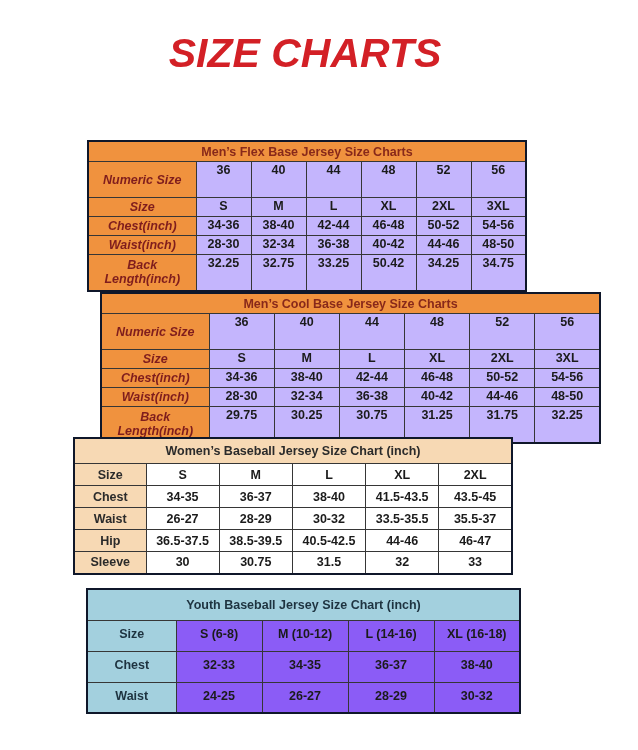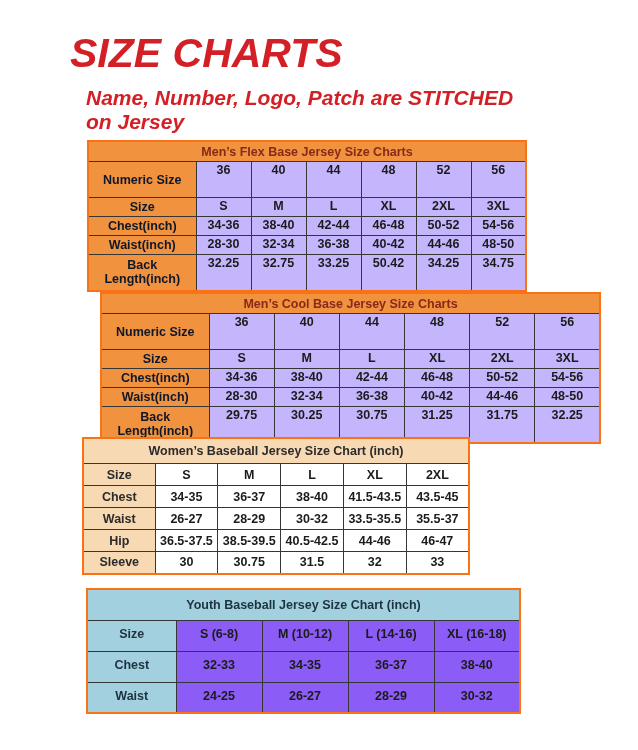--- a/index.html
+++ b/index.html
@@ -10,21 +10,21 @@
     background: #ffffff;
     font-family: "Liberation Sans", "DejaVu Sans", sans-serif;
     overflow: hidden;
   }
   .page-title {
     position: absolute;
     left: 70px;
     top: 30px;
     width: 470px;
     margin: 0;
-    text-align: left;
+    text-align: center;
     font-size: 41px;
     font-weight: bold;
     font-style: italic;
     letter-spacing: 0px;
     color: #d32026;
   }
   .page-subtitle {
     position: absolute;
     left: 86px;
     top: 86px;
@@ -32,43 +32,43 @@
     margin: 0;
     font-size: 21px;
     line-height: 1.12;
     font-weight: bold;
     font-style: italic;
     color: #d32026;
   }
   .chart-block { position: absolute; }
   #table-slot-0 { left: 87px; top: 140px; width: 440px; }
   #table-slot-1 { left: 100px; top: 292px; width: 501px; }
-  #table-slot-2 { left: 82px; top: 437px; width: 388px; border-radius: 13px; }
+  #table-slot-2 { left: 73px; top: 437px; width: 440px; border-radius: 13px; }
   #table-slot-3 { left: 86px; top: 588px; width: 435px; }
 
   table.size-table {
     border-collapse: collapse;
     table-layout: fixed;
     width: 100%;
     font-size: 12.5px;
     font-weight: bold;
     color: #1b1b1b;
-    border: 2px solid #f97316;
+    border: 2px solid #0f172a;
   }
   .size-table td, .size-table th {
     border: 1px solid #363636;
     padding: 1px 2px;
     text-align: center;
     overflow: hidden;
   }
   .size-table .table-title { font-size: 12.5px; }
 
   
   .theme-orange .table-title { background: #f0923e; color: #88291a; height: 17px; }
-  .theme-orange .row-label   { background: #f0923e; color: #0f172a; vertical-align: middle; }
+  .theme-orange .row-label   { background: #f0923e; color: #7f1d1d; vertical-align: middle; font-style: italic; }
   .theme-orange tbody tr     { height: 19px; }
   .theme-orange tr[data-row="0"], .theme-orange tr[data-row="4"] { height: 36px; }
   .theme-orange .data-cell   { vertical-align: top; background: #c4b5fd; }
 
   
   .theme-peach .table-title { background: #f7d9b4; color: #2b2b2b; height: 22px; }
   .theme-peach .row-label   { background: #f7d9b4; color: #2b2b2b; vertical-align: middle; }
   .theme-peach tbody tr     { height: 22px; }
   .theme-peach .data-cell   { vertical-align: middle; background: #ffffff; }
 
@@ -81,24 +81,20 @@
   
   .theme-orange col.label-col { width: 108px; }
   .theme-peach  col.label-col { width: 72px; }
   .theme-blue   col.label-col { width: 89px; }
 </style>
 </head>
 <body>
 
 <div class="page">
   <h1 class="page-title">SIZE CHARTS</h1>
-  <p class="page-subtitle">
-    <span>Name, Number, Logo, Patch are STITCHED</span><br>
-    <span>on Jersey</span>
-  </p>
   <section id="table-slot-0" class="chart-block">
       <table class="size-table theme-orange">
         <colgroup>
           <col class="label-col">
           <col class="data-col">
           <col class="data-col">
           <col class="data-col">
           <col class="data-col">
           <col class="data-col">
           <col class="data-col">

